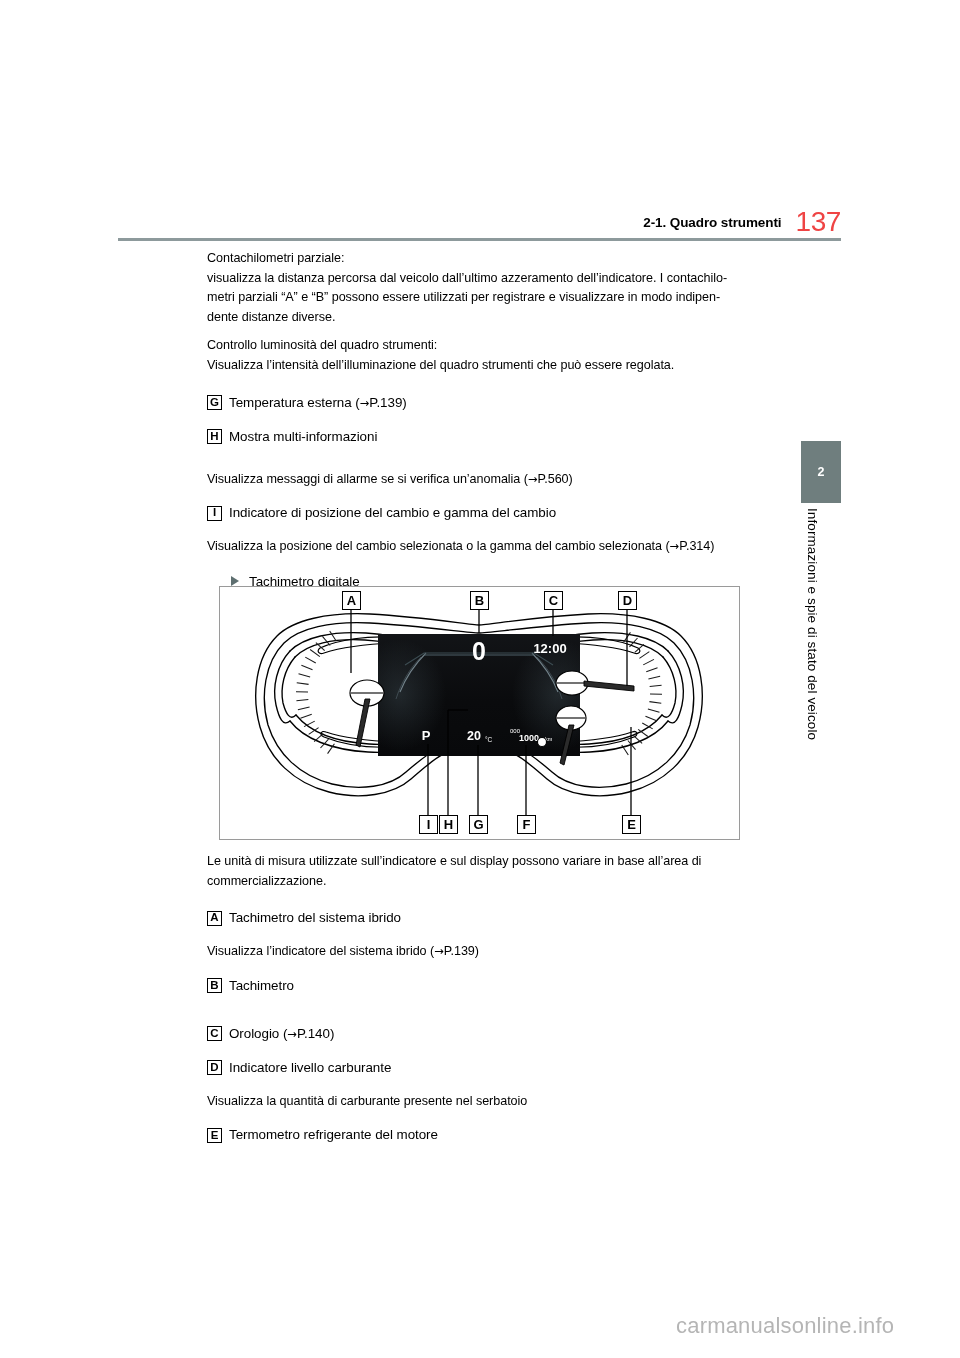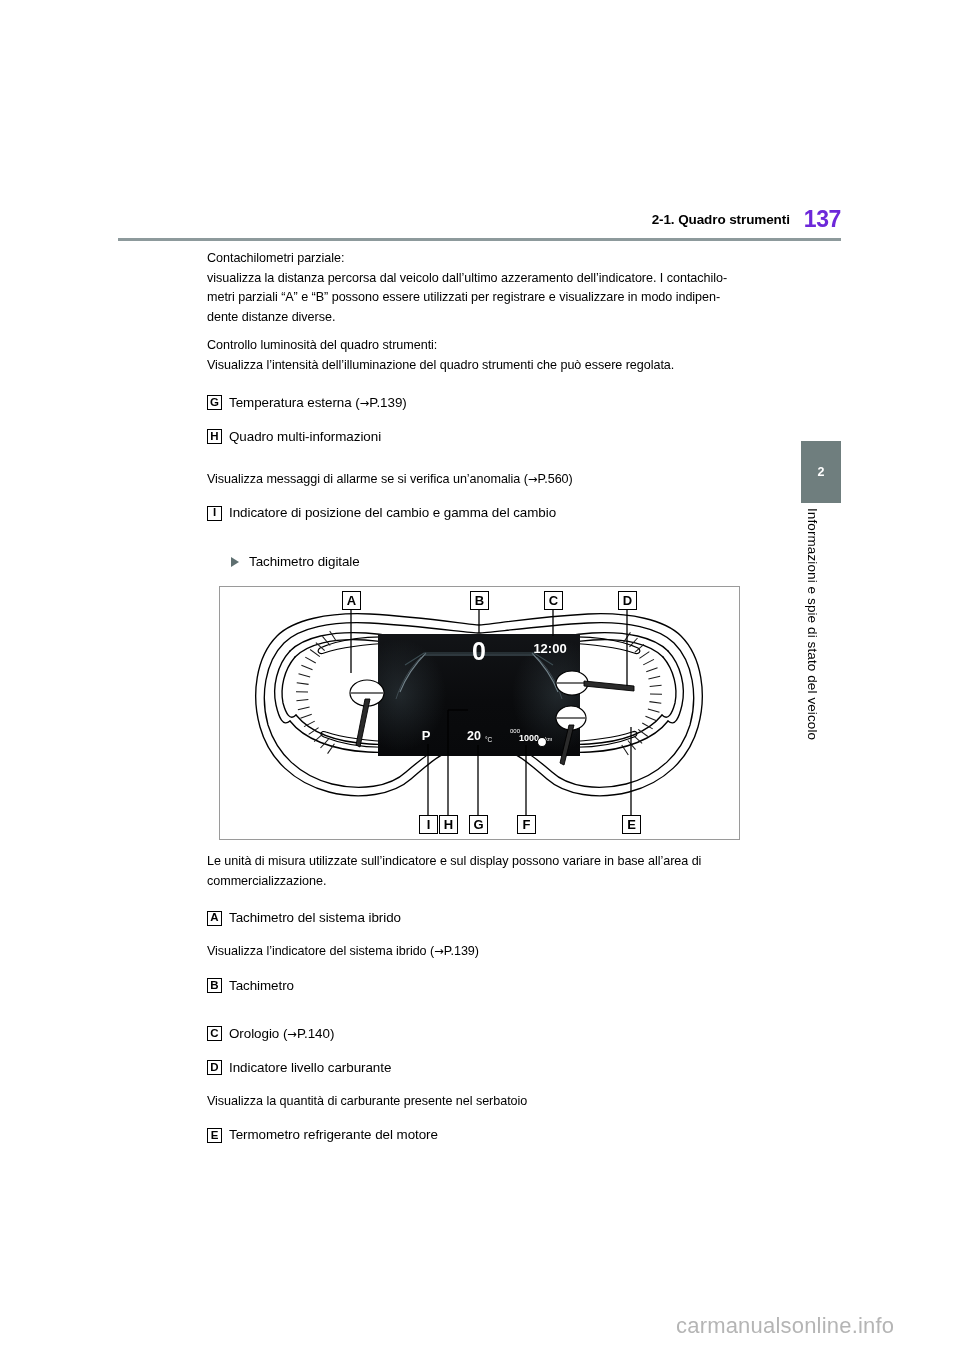--- a/index.html
+++ b/index.html
@@ -33,24 +33,24 @@
     align-items: center;
     gap: 14px;
   }
   #chapter-title {
     font-size: 13.5px;
     font-weight: bold;
     letter-spacing: -0.1px;
     color: #000;
   }
   #page-number {
-    font-size: 23px;
-    font-weight: bold;
+    font-size: 28px;
+    font-weight: normal;
     letter-spacing: -0.4px;
-    color: #6d28d9;
+    color: #ef4444;
   }
   #header-rule {
     position: absolute;
     left: 118px;
     top: 238px;
     width: 723px;
     height: 3px;
     background: #8d9a9c;
   }
 
@@ -211,39 +211,40 @@
 
   <div class="item-head">
     <span class="letter-box">G</span>
     <span><span>Temperatura esterna (</span><span class="arrow">→</span><span>P.139</span><span>)</span></span>
   </div>
 
   <div class="gap-m"></div>
 
   <div class="item-head">
     <span class="letter-box">H</span>
-    <span>Quadro multi-informazioni</span>
+    <span>Mostra multi-informazioni</span>
   </div>
 
   <div class="gap-m"></div>
 
 
   <div class="gap-s"></div>
 
   <p class="para"><span>Visualizza messaggi di allarme se si verifica un’anomalia (</span><span class="arrow">→</span><span>P.560</span><span>)</span></p>
 
   <div class="gap-m"></div>
 
   <div class="item-head">
     <span class="letter-box">I</span>
     <span>Indicatore di posizione del cambio e gamma del cambio</span>
   </div>
 
   <div class="gap-m"></div>
 
+  <p class="para"><span>Visualizza la posizione del cambio selezionata o la gamma del cambio selezionata (</span><span class="arrow">→</span><span>P.314</span><span>)</span></p>
 
   <div class="gap-l"></div>
 
   <div class="tri-head">
     <span class="tri"></span>
     <span>Tachimetro digitale</span>
   </div>
 </div>
 
 <div id="figure">

